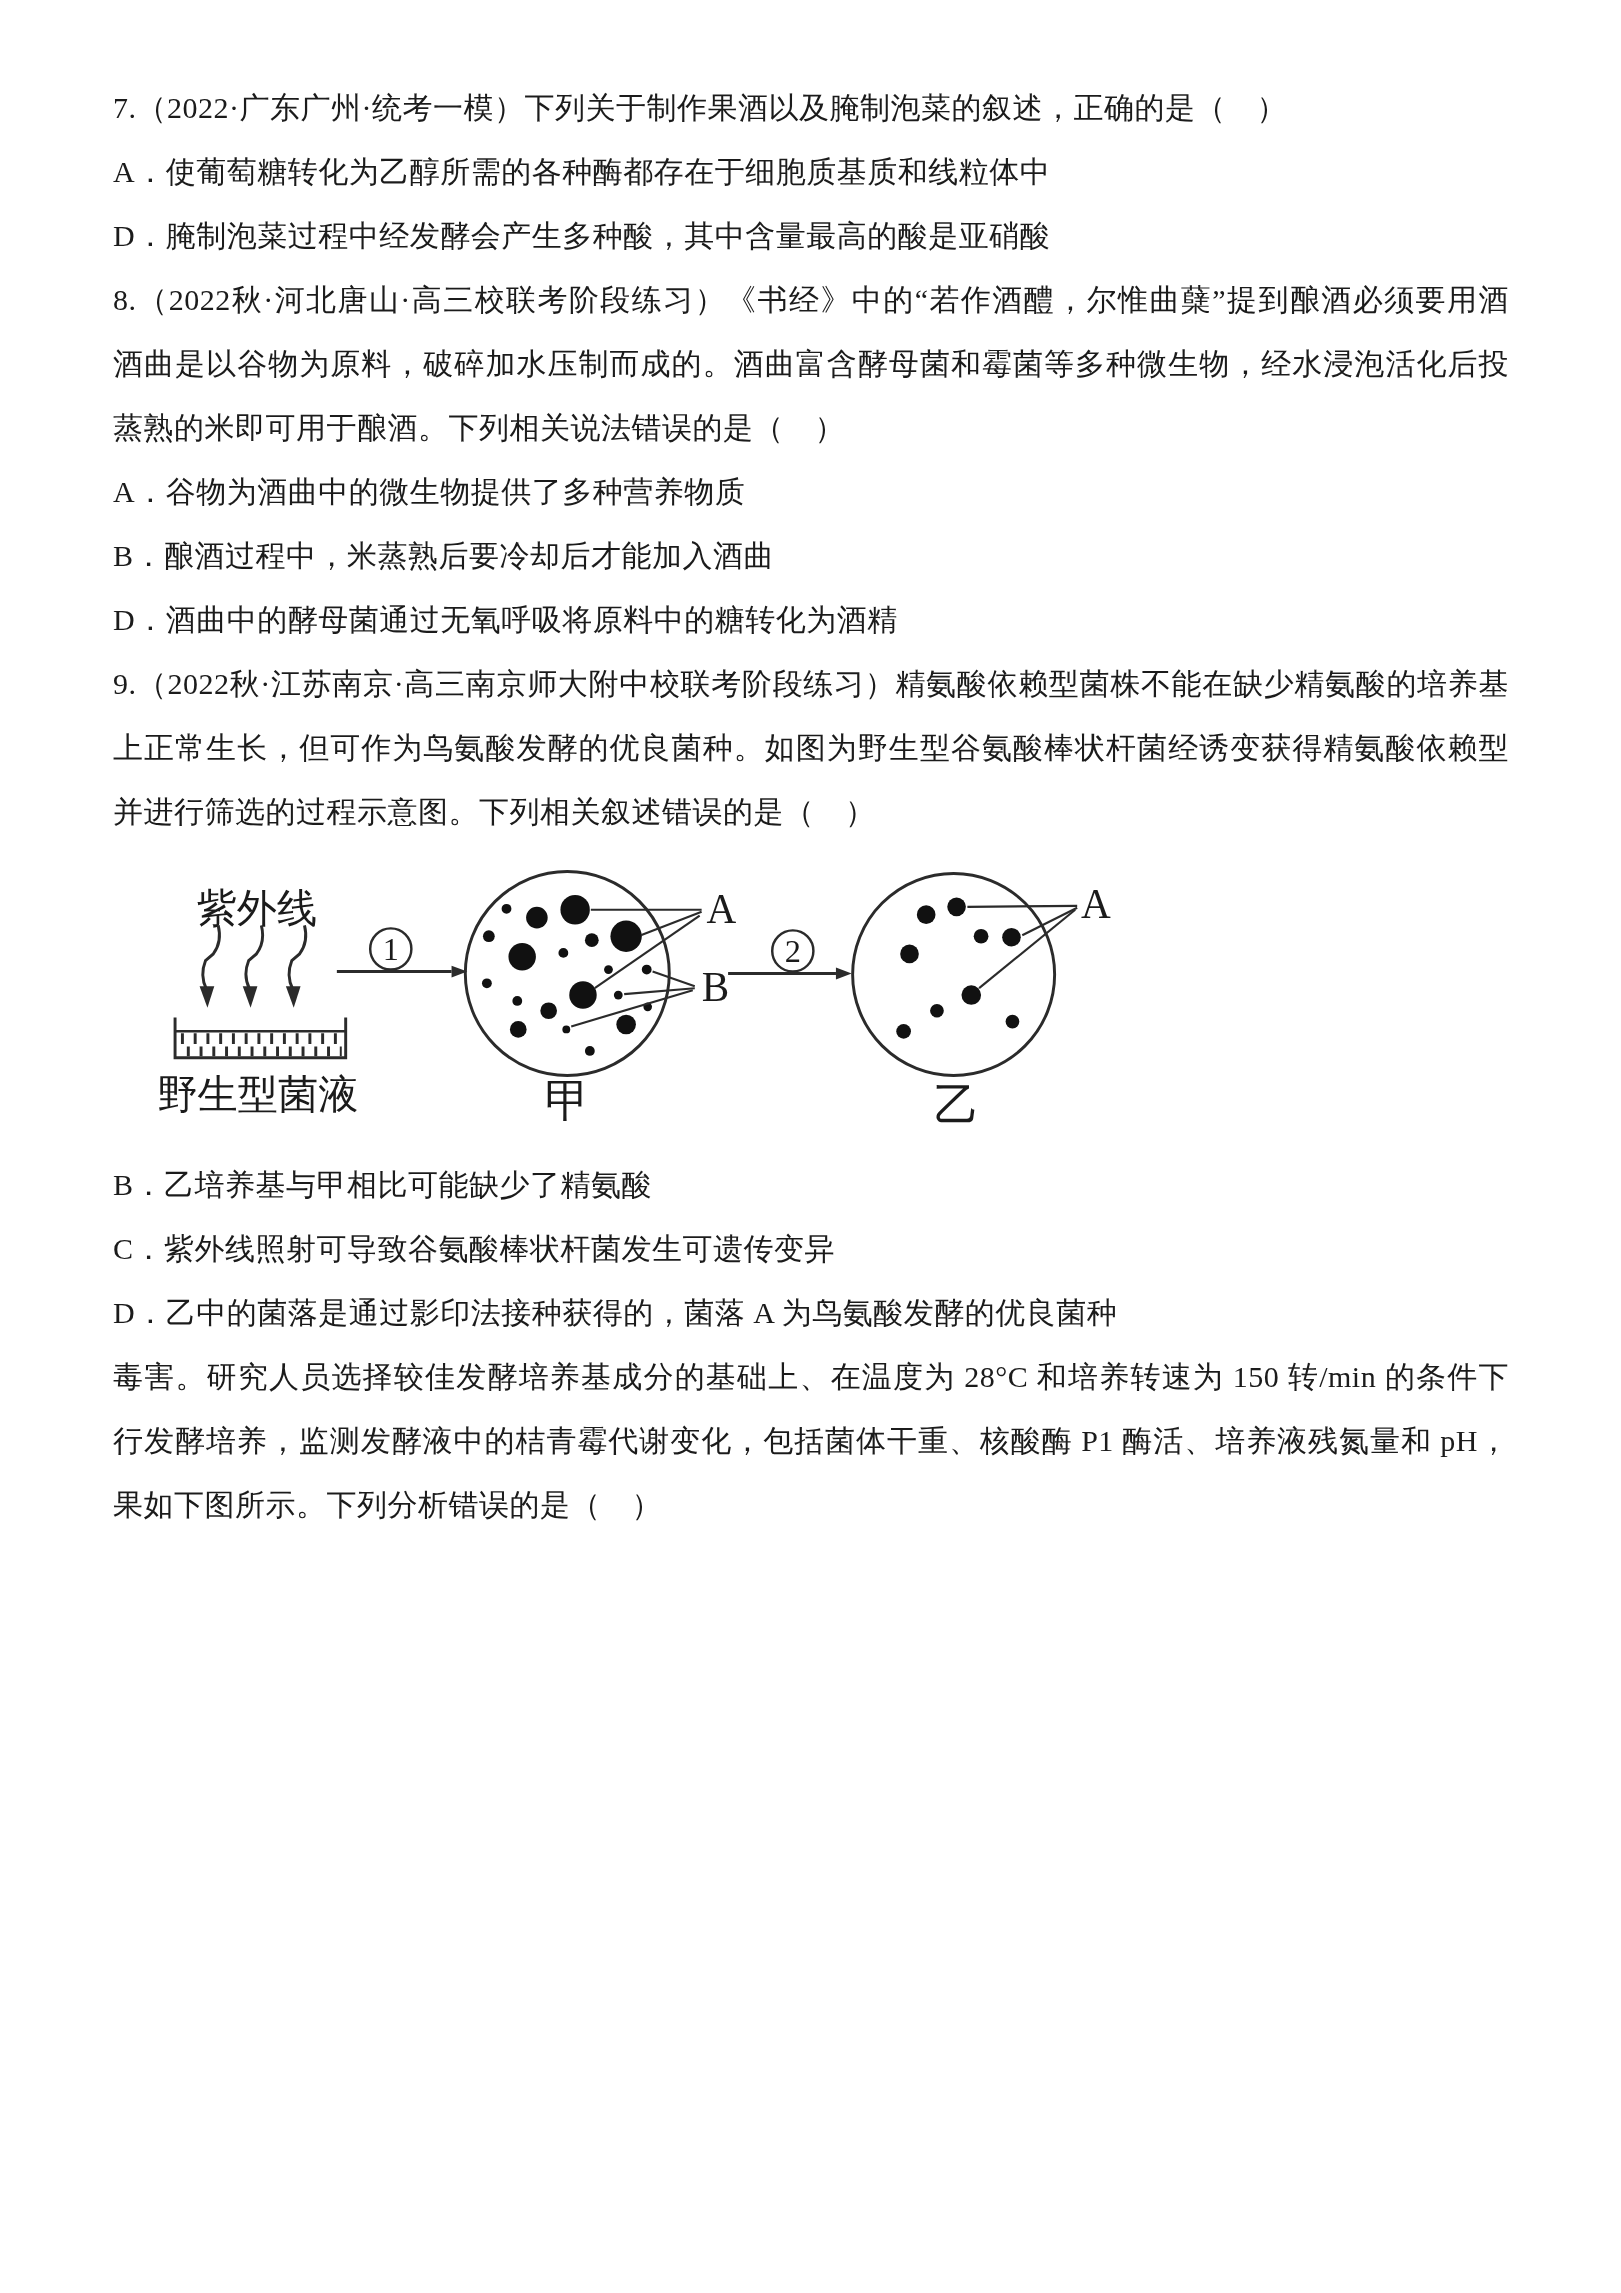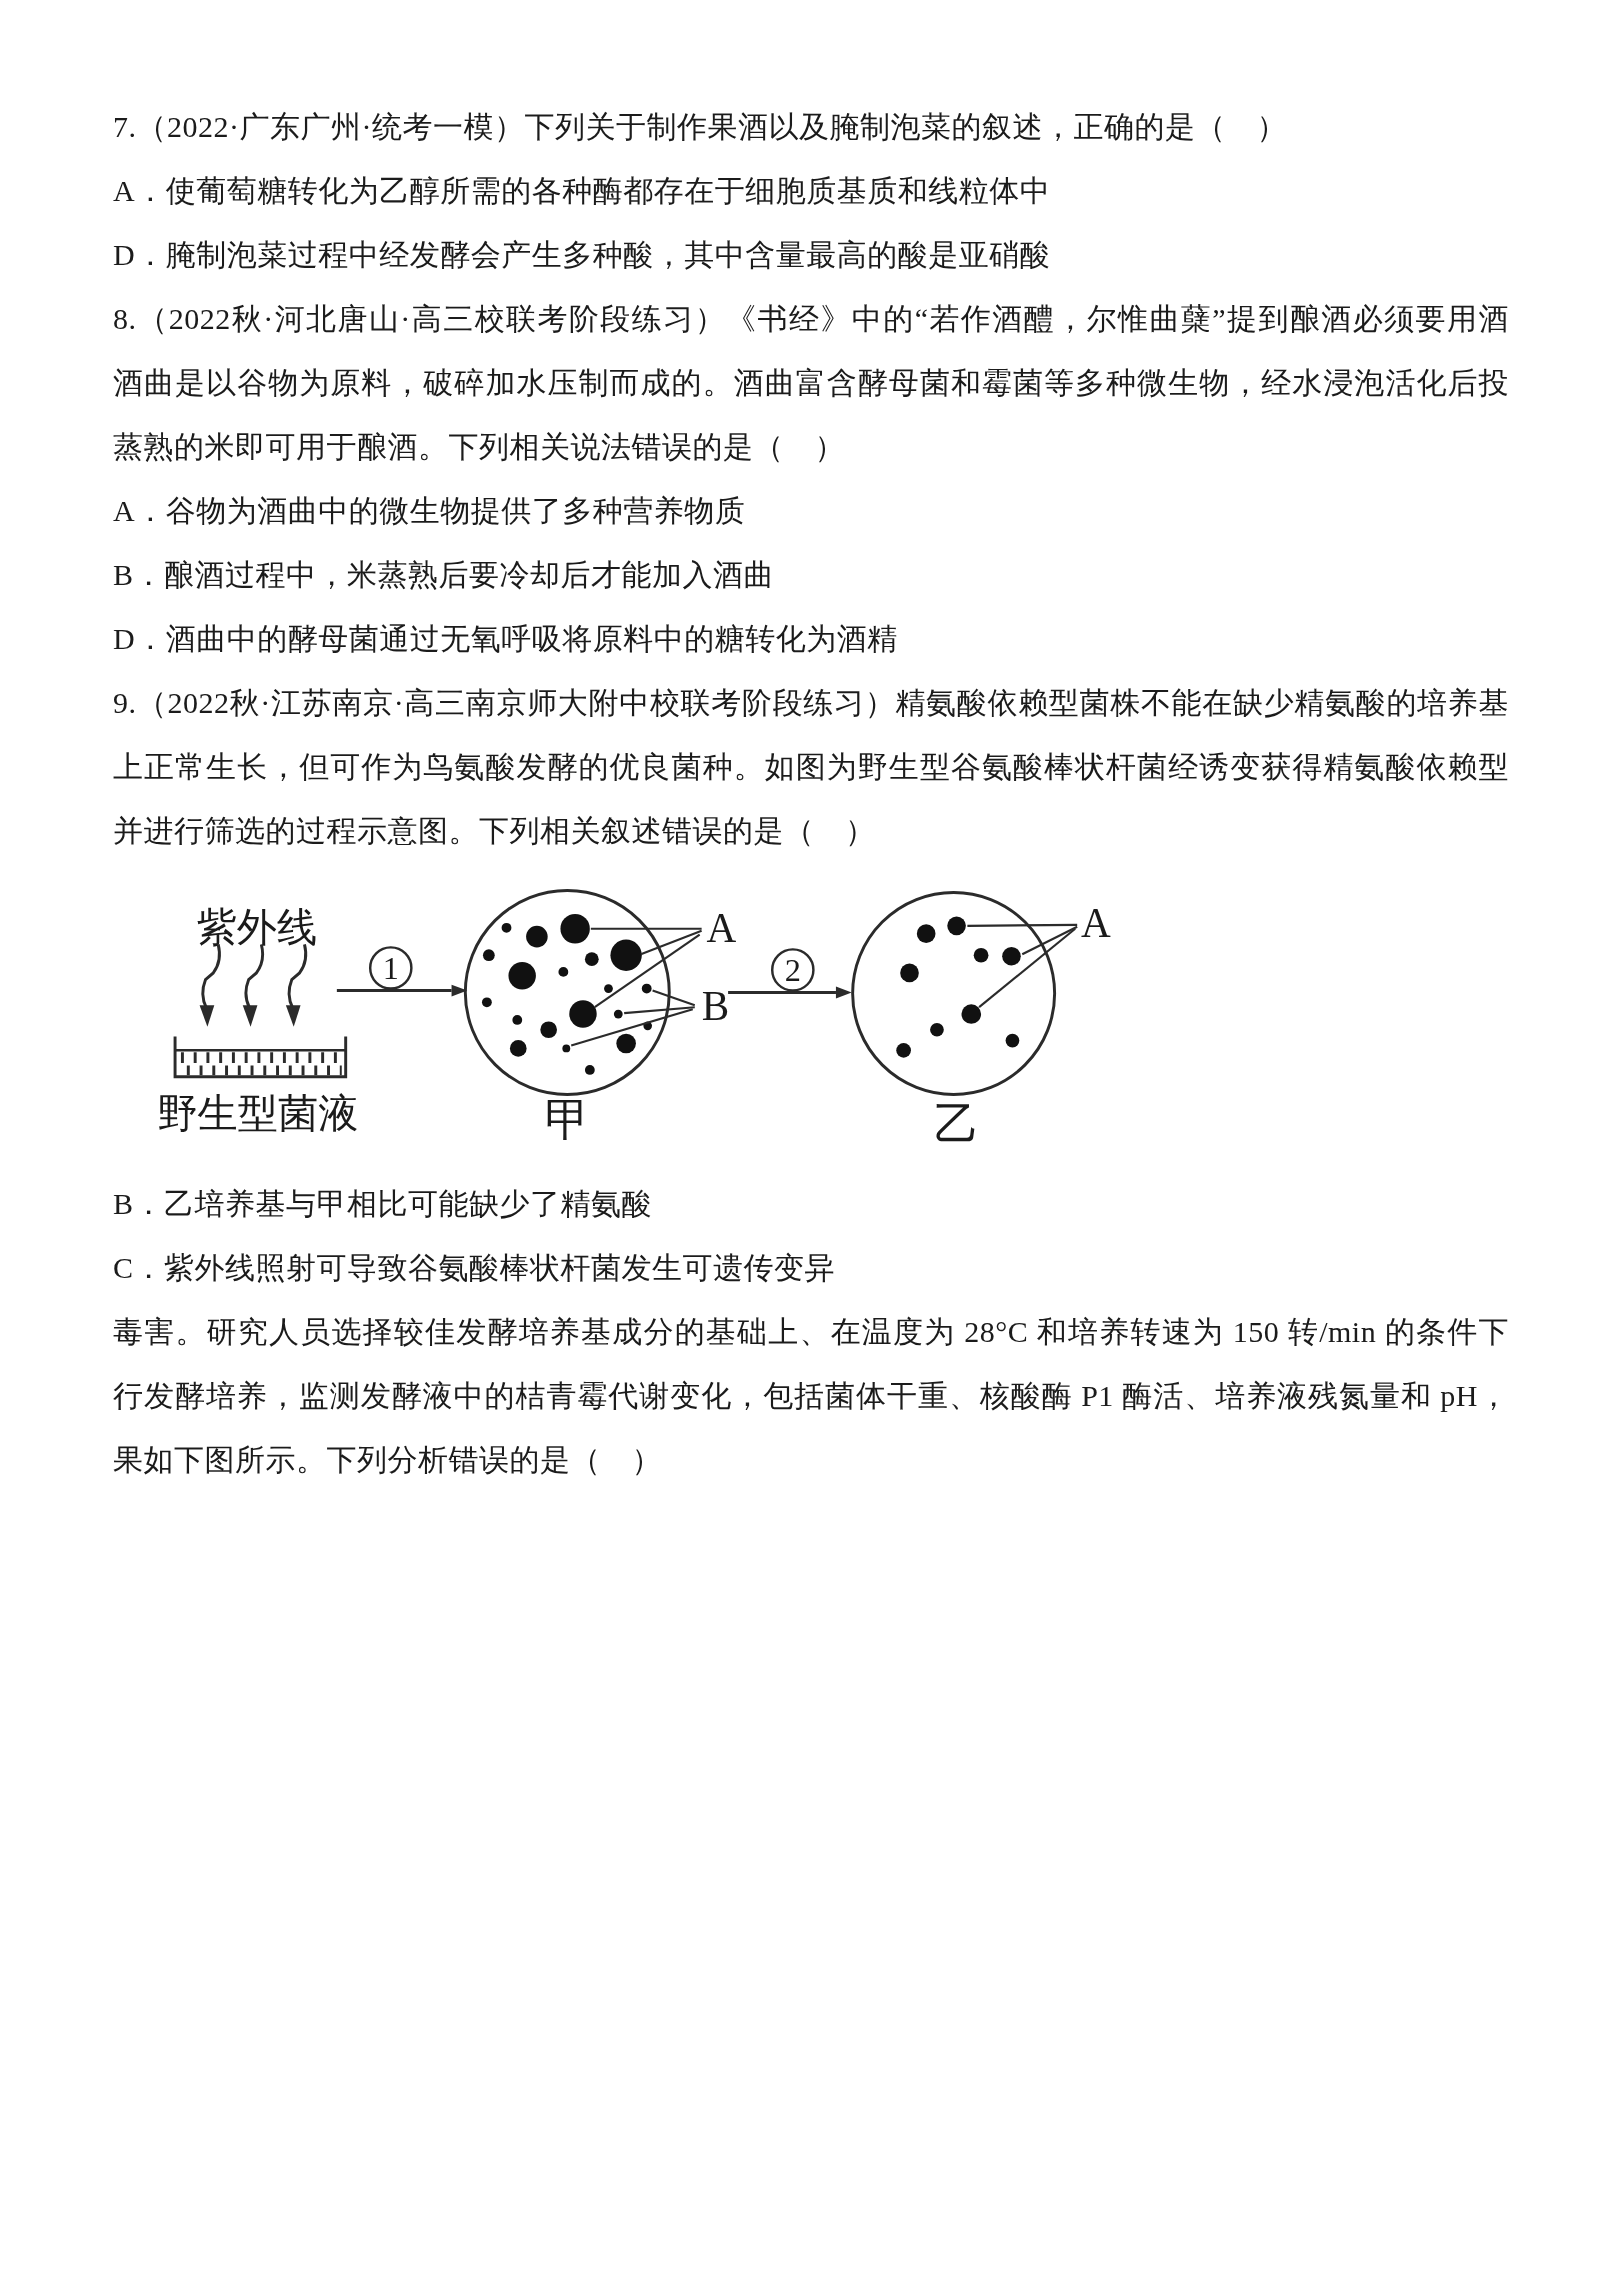--- a/index.html
+++ b/index.html
@@ -1,20 +1,20 @@
 <!DOCTYPE html>
 <html><head>
 <meta charset="utf-8">
 <style>
   html,body{margin:0;padding:0;}
   body{
     width:1621px;height:2294px;background:#ffffff;overflow:hidden;
     font-family:"Liberation Serif","DejaVu Serif",serif;color:#1b1b1b;
   }
-  .doc{padding:95px 112px 0 113px;}
+  .doc{padding:76px 112px 0 113px;}
   .line{
     height:64px;line-height:64px;font-size:30px;letter-spacing:0.5px;
     white-space:nowrap;
   }
   .line.j{
     white-space:normal;overflow:hidden;
     text-align:justify;text-align-last:justify;
   }
   .diagram-wrap{height:309px;position:relative;}
   .diagram-wrap svg{display:block;margin-left:14.7px;}
@@ -140,19 +140,20 @@
           <text x="972" y="54" font-size="42">A</text>
           <text x="845" y="260" font-size="46" text-anchor="middle">乙</text>
         </g>
 
       </g>
     </svg>
   </div>
 
   <div class="line">B．乙培养基与甲相比可能缺少了精氨酸</div>
   <div class="line">C．紫外线照射可导致谷氨酸棒状杆菌发生可遗传变异</div>
+  <div class="line">D．乙中的菌落是通过影印法接种获得的，菌落 A 为鸟氨酸发酵的优良菌种</div>
 
   <div class="line j">毒害。研究人员选择较佳发酵培养基成分的基础上、在温度为 28°C 和培养转速为 150 转/min 的条件下进</div>
   <div class="line j">行发酵培养，监测发酵液中的桔青霉代谢变化，包括菌体干重、核酸酶 P1 酶活、培养液残氮量和 pH，结</div>
   <div class="line">果如下图所示。下列分析错误的是（　）</div>
 
 </div>
 
 
 </body></html>

